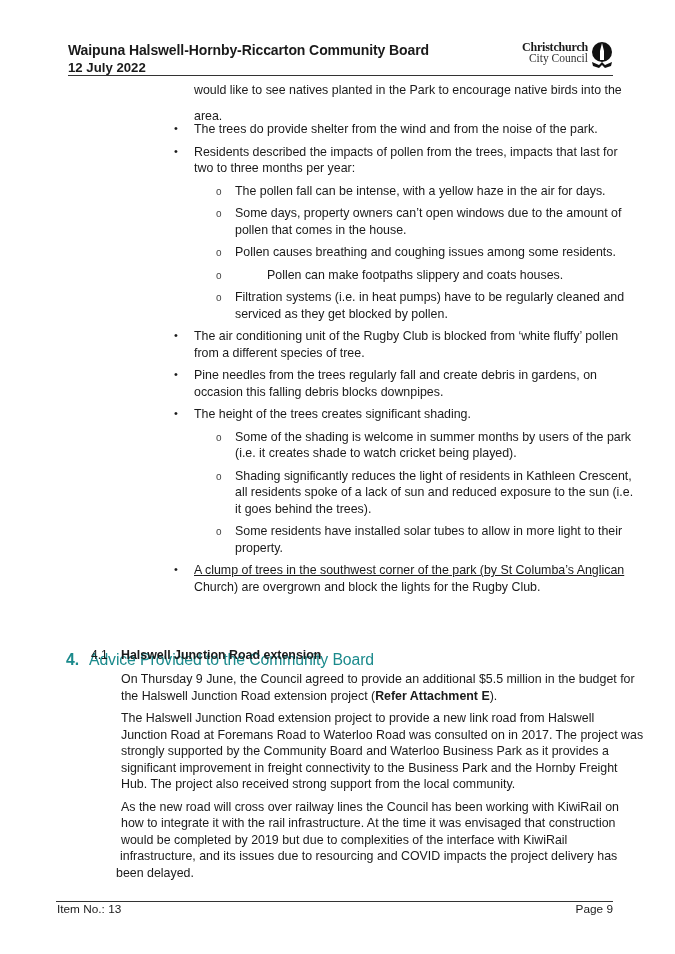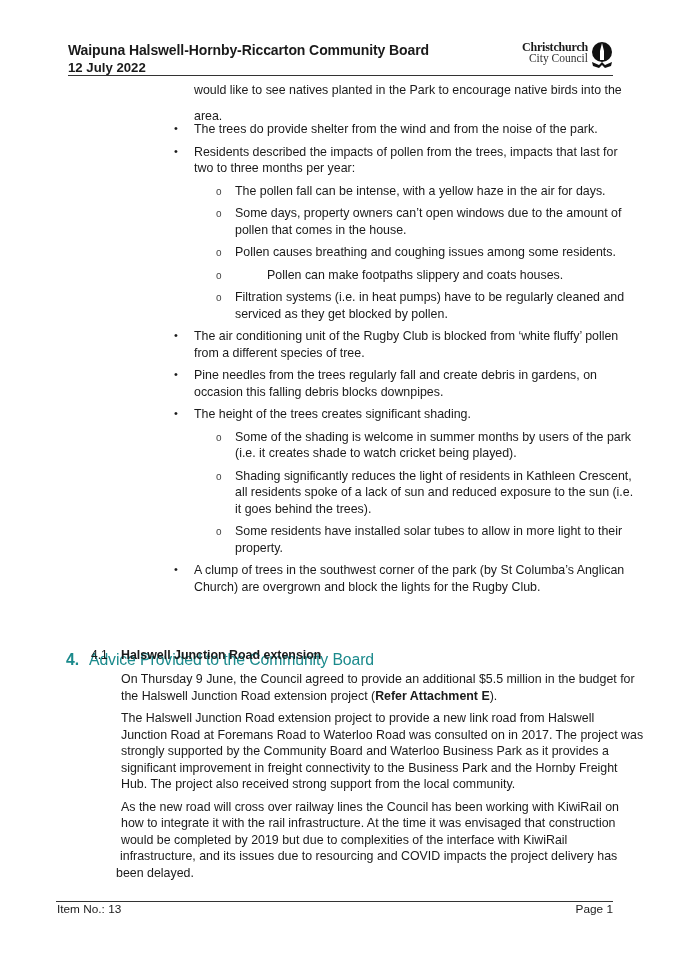--- a/index.html
+++ b/index.html
@@ -81,21 +81,21 @@
     <div class="p" style="left: 235px; top: 428.5px;">Some of the shading is welcome in summer months by users of the park</div>
     <div class="p" style="left: 235px; top: 445px;">(i.e. it creates shade to watch cricket being played).</div>
     <div class="sub" style="left: 216px; top: 470.5px;">o</div>
     <div class="p" style="left: 235px; top: 467.5px;">Shading significantly reduces the light of residents in Kathleen Crescent,</div>
     <div class="p" style="left: 235px; top: 484px;">all residents spoke of a lack of sun and reduced exposure to the sun (i.e.</div>
     <div class="p" style="left: 235px; top: 500.5px;">it goes behind the trees).</div>
     <div class="sub" style="left: 216px; top: 526px;">o</div>
     <div class="p" style="left: 235px; top: 523px;">Some residents have installed solar tubes to allow in more light to their</div>
     <div class="p" style="left: 235px; top: 539.5px;">property.</div>
     <div class="bullet" style="left: 174px; top: 563px;">•</div>
-    <div class="p" style="left: 194px; top: 562px;">A clump of trees in the southwest corner of the park (by St Columba’s Anglican</div>
+    <div class="p" style="left: 194px; top: 562px; text-decoration: underline;">A clump of trees in the southwest corner of the park (by St Columba’s Anglican</div>
     <div class="p" style="left: 194px; top: 578.5px;">Church) are overgrown and block the lights for the Rugby Club.</div>
   </div>
 
 <div class="section-heading">
   <span class="section-num">4.</span><span>Advice Provided to the Community Board</span>
 </div>
 <div class="subsec-num">4.1</div>
 <div class="subsec-title">Halswell Junction Road extension</div>
 
 <div id="subsec-paras">
@@ -108,13 +108,13 @@
     <div class="p" style="left: 121px; top: 776px;">Hub.  The project also received strong support from the local community.</div>
     <div class="p" style="left: 121px; top: 798.5px;">As the new road will cross over railway lines the Council has been working with KiwiRail on</div>
     <div class="p" style="left: 121px; top: 815px;">how to integrate it with the rail infrastructure.  At the time it was envisaged that construction</div>
     <div class="p" style="left: 121px; top: 831.5px;">would be completed by 2019 but due to complexities of the interface with KiwiRail</div>
     <div class="p" style="left: 120px; top: 848px;">infrastructure, and its issues due to resourcing and COVID impacts the project delivery has</div>
     <div class="p" style="left: 116px; top: 864.5px;">been delayed.</div>
   </div>
 
 <div class="footer-rule"></div>
 <div class="footer-left">Item No.: 13</div>
-<div class="footer-right">Page 1</div>
+<div class="footer-right">Page 9</div>
 
 </body></html>

